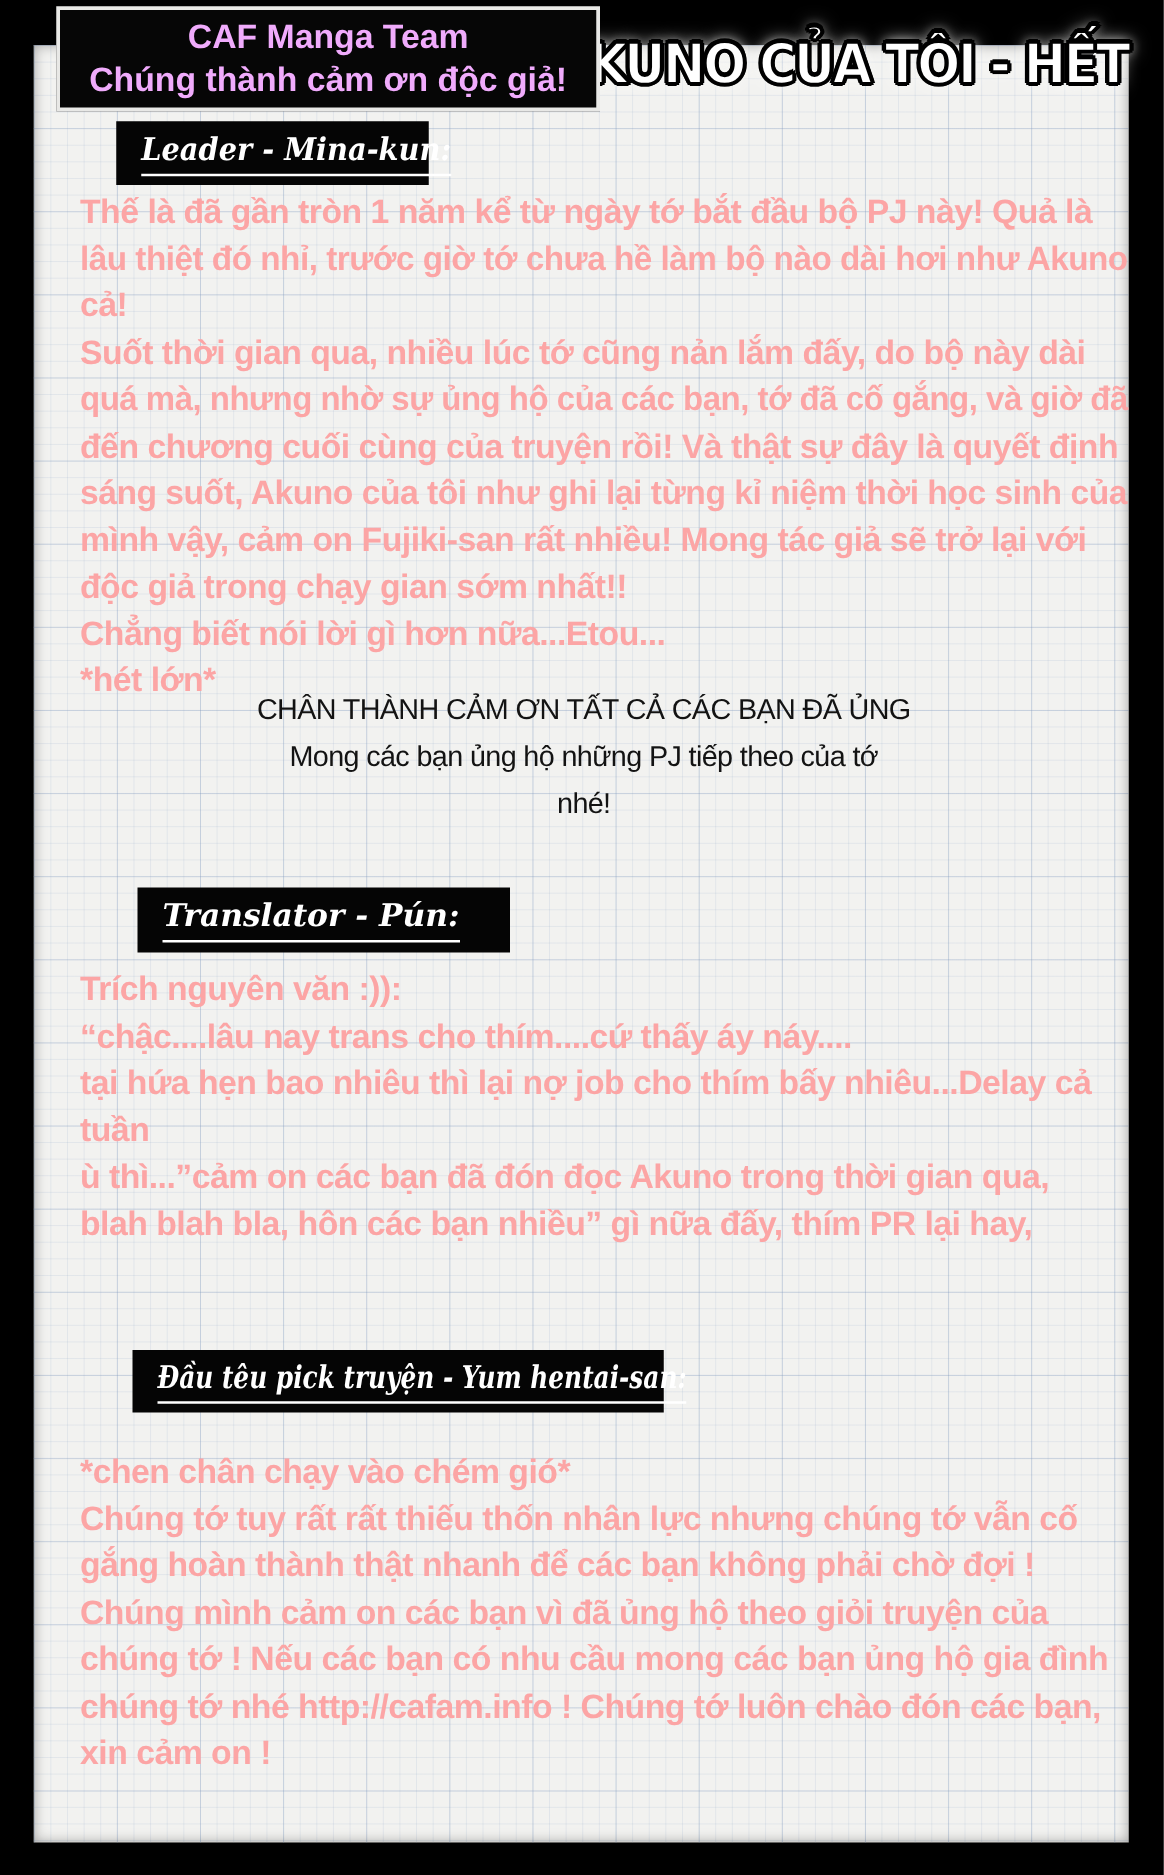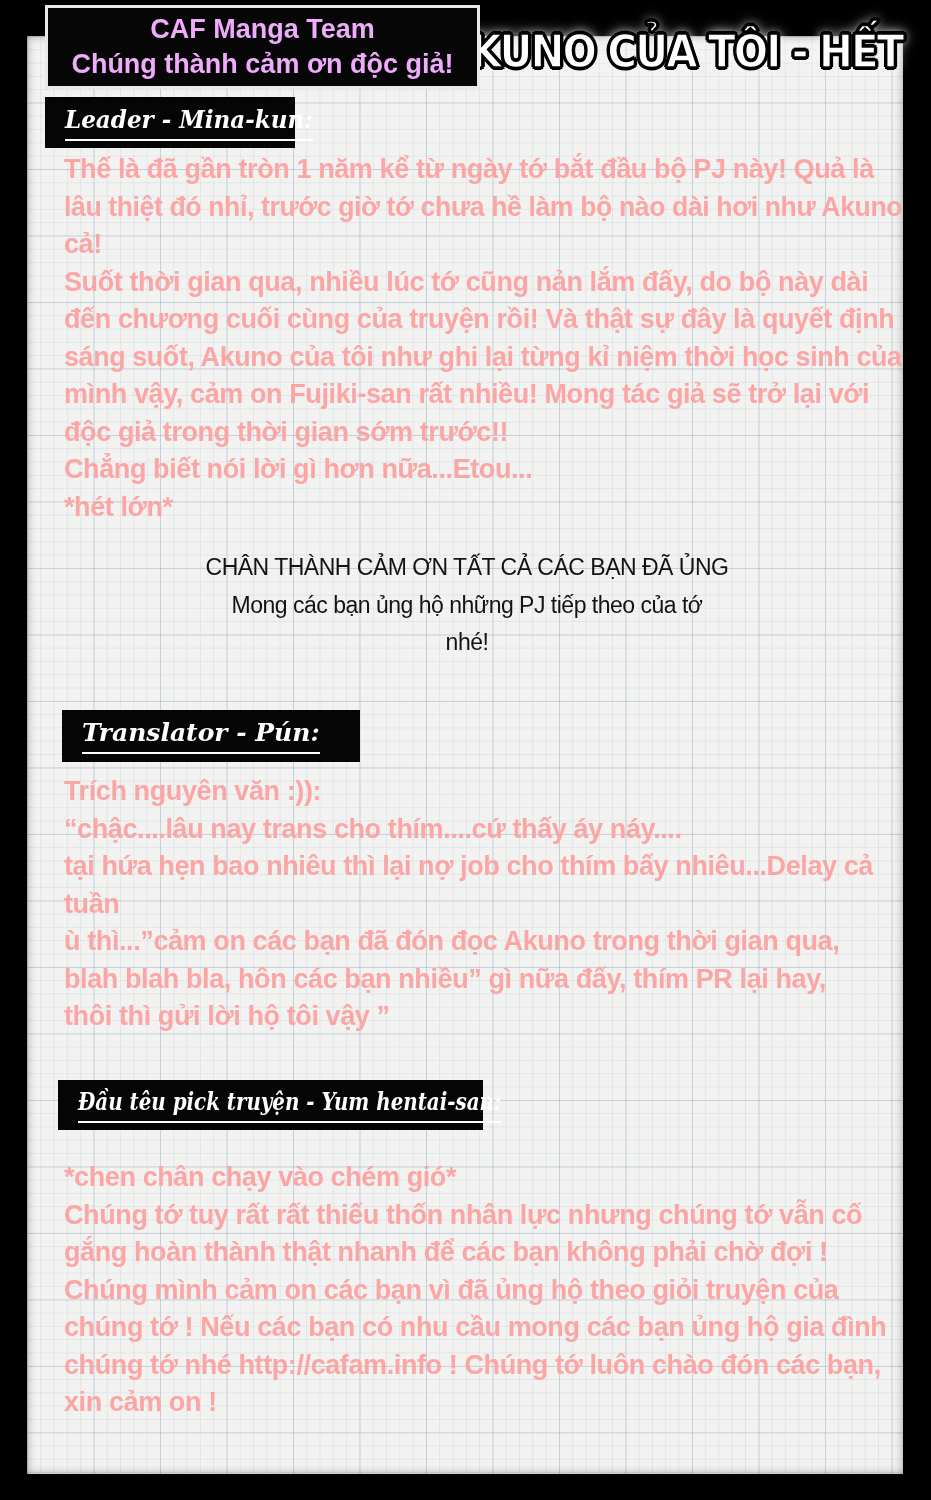--- a/index.html
+++ b/index.html
@@ -50,20 +50,21 @@
       2px 2px 0 #000,-2px 2px 0 #000,2px -2px 0 #000,-2px -2px 0 #000,
       0 0 10px #f7f7f5,0 0 16px #f7f7f5;
   }
   .label-box{
     position:absolute;
     background:#050505;
     box-sizing:border-box;
     display:flex;align-items:center;
     padding:0 12px 0 20px;
     z-index:2;
+    margin-left:48px;
   }
   .label-box .label{
     color:#fff;
     font-family:"DejaVu Serif", serif;
     font-style:italic;
     font-weight:bold;
     font-size:25px;
     white-space:nowrap;
     border-bottom:2px solid #fff;
     padding-bottom:5px;
@@ -114,24 +115,25 @@
 
 <div class="label-box label-leader">
   <span class="label" style="transform-origin: left center; transform: scaleX(0.921933);">Leader - Mina-kun:</span>
 </div>
 
 <div class="text-block sec1">
     <div class="line-row"><span class="line">Thế là đã gần tròn 1 năm kể từ ngày tớ bắt đầu bộ PJ này! Quả là</span></div>
     <div class="line-row"><span class="line" style="transform-origin: left center; transform: scaleX(0.985882);">lâu thiệt đó nhỉ, trước giờ tớ chưa hề làm bộ nào dài hơi như Akuno</span></div>
     <div class="line-row"><span class="line">cả!</span></div>
     <div class="line-row"><span class="line">Suốt thời gian qua, nhiều lúc tớ cũng nản lắm đấy, do bộ này dài</span></div>
+    <div class="line-row"><span class="line" style="transform-origin: left center; transform: scaleX(0.97669);">quá mà, nhưng nhờ sự ủng hộ của các bạn, tớ đã cố gắng, và giờ đã</span></div>
     <div class="line-row"><span class="line">đến chương cuối cùng của truyện rồi! Và thật sự đây là quyết định</span></div>
     <div class="line-row"><span class="line" style="transform-origin: left center; transform: scaleX(0.996433);">sáng suốt, Akuno của tôi như ghi lại từng kỉ niệm thời học sinh của</span></div>
     <div class="line-row"><span class="line">mình vậy, cảm on Fujiki-san rất nhiều! Mong tác giả sẽ trở lại với</span></div>
-    <div class="line-row"><span class="line">độc giả trong thời gian sớm trước!!</span></div>
+    <div class="line-row"><span class="line">độc giả trong chạy gian sớm nhất!!</span></div>
     <div class="line-row"><span class="line">Chẳng biết nói lời gì hơn nữa...Etou...</span></div>
     <div class="line-row"><span class="line">*hét lớn*</span></div>
   </div>
 
 <div class="text-block shout">
     <div class="line-row"><span class="line">CHÂN THÀNH CẢM ƠN TẤT CẢ CÁC BẠN ĐÃ ỦNG</span></div>
     <div class="line-row"><span class="line">Mong các bạn ủng hộ những PJ tiếp theo của tớ</span></div>
     <div class="line-row"><span class="line">nhé!</span></div>
   </div>
 
@@ -139,21 +141,20 @@
   <span class="label">Translator - Pún:</span>
 </div>
 
 <div class="text-block sec2">
     <div class="line-row"><span class="line">Trích nguyên văn :)):</span></div>
     <div class="line-row"><span class="line">“chậc....lâu nay trans cho thím....cứ thấy áy náy....</span></div>
     <div class="line-row"><span class="line">tại hứa hẹn bao nhiêu thì lại nợ job cho thím bấy nhiêu...Delay cả</span></div>
     <div class="line-row"><span class="line">tuần</span></div>
     <div class="line-row"><span class="line">ù thì...”cảm on các bạn đã đón đọc Akuno trong thời gian qua,</span></div>
     <div class="line-row"><span class="line">blah blah bla, hôn các bạn nhiều” gì nữa đấy, thím PR lại hay,</span></div>
-    <div class="line-row"><span class="line">thôi thì gửi lời hộ tôi vậy ”</span></div>
   </div>
 
 <div class="label-box label-picker">
   <span class="label" style="transform-origin: left center; transform: scaleX(0.793621);">Đầu têu pick truyện - Yum hentai-san:</span>
 </div>
 
 <div class="text-block sec3">
     <div class="line-row"><span class="line">*chen chân chạy vào chém gió*</span></div>
     <div class="line-row"><span class="line">Chúng tớ tuy rất rất thiếu thốn nhân lực nhưng chúng tớ vẫn cố</span></div>
     <div class="line-row"><span class="line">gắng hoàn thành thật nhanh để các bạn không phải chờ đợi !</span></div>

